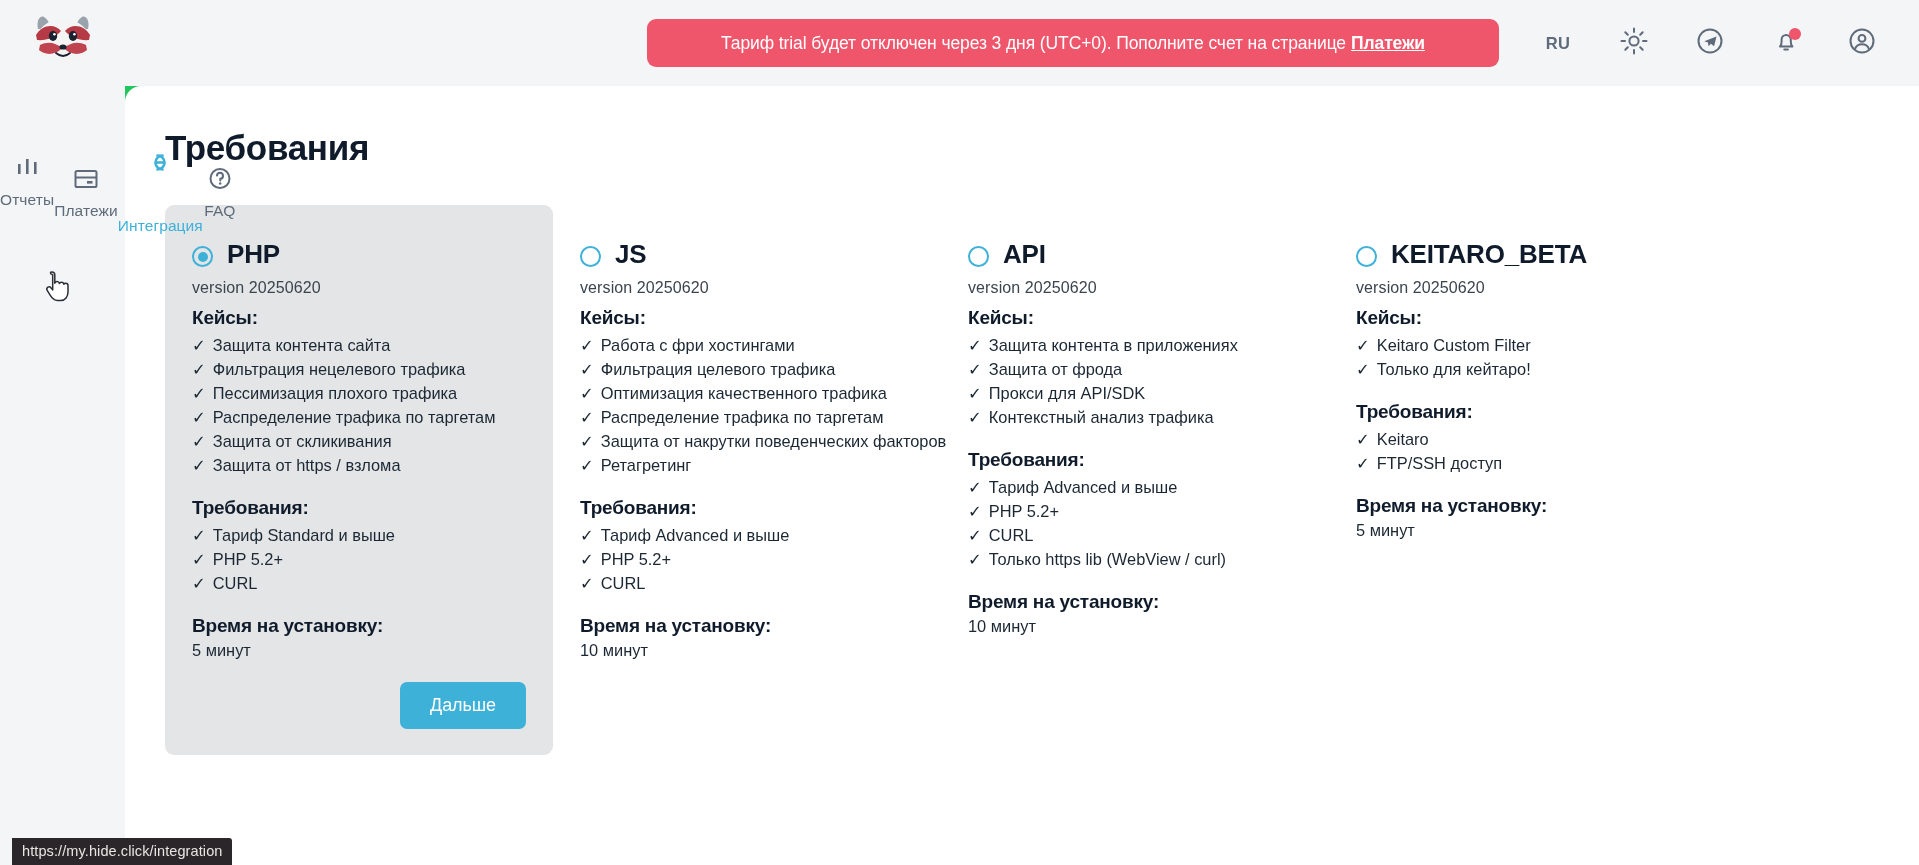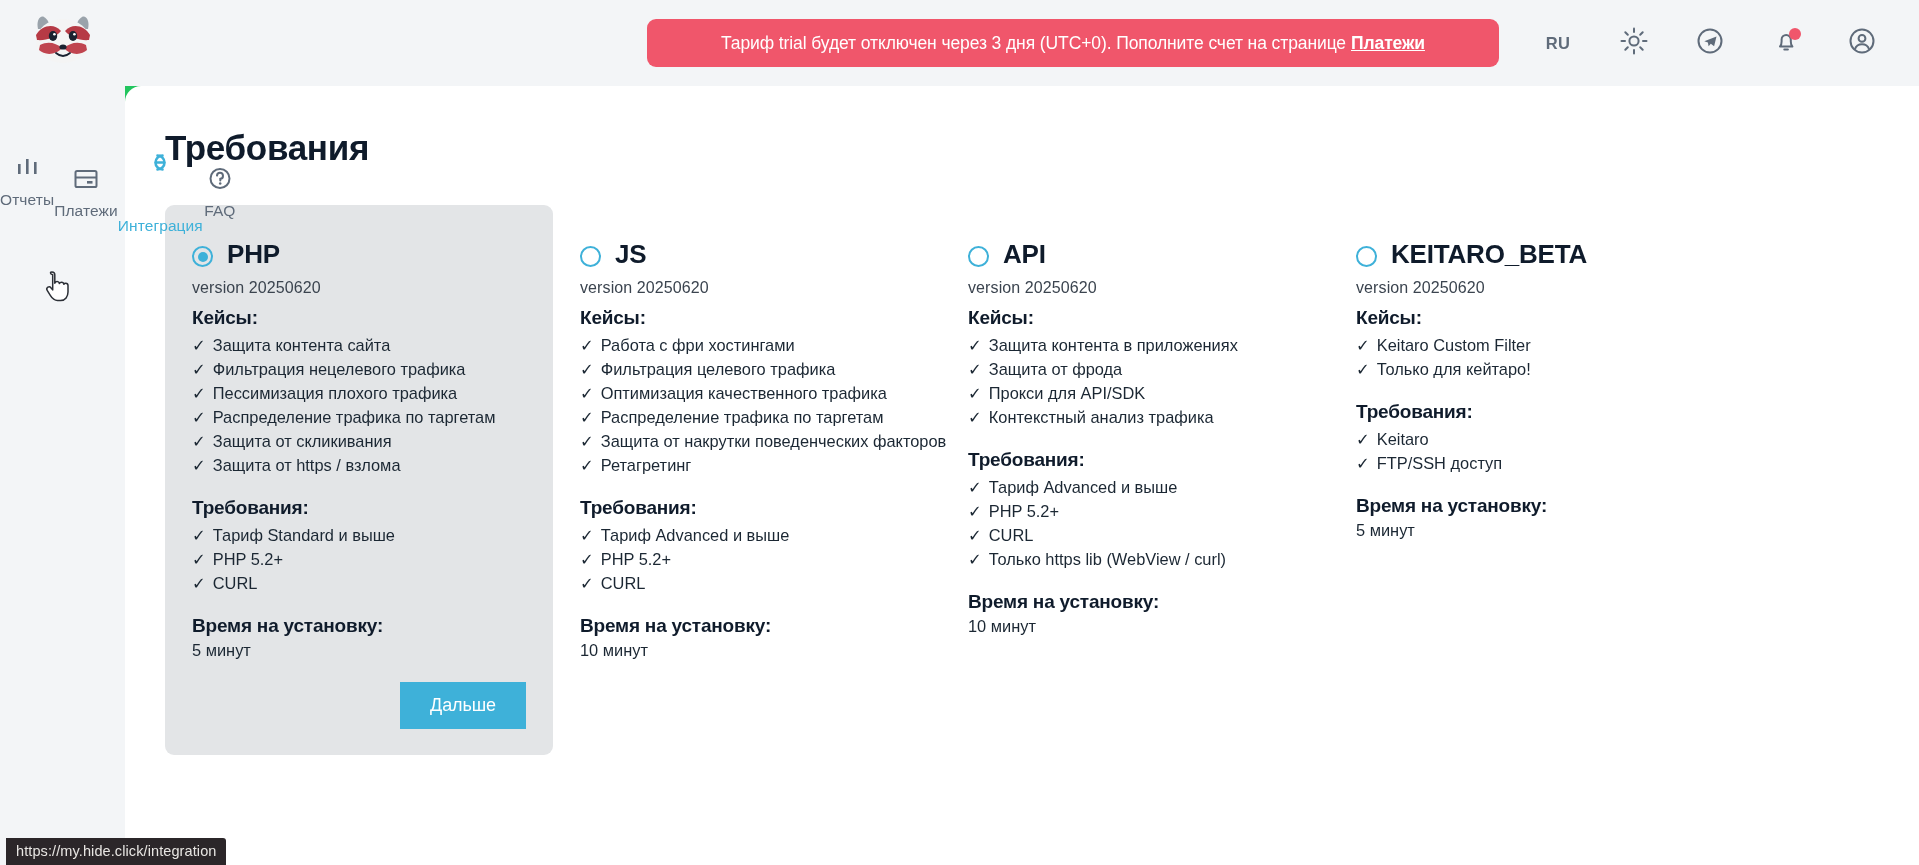--- a/index.html
+++ b/index.html
@@ -121,32 +121,32 @@
   .feat {
     font-size: 16.4px; color: #1b2733; line-height: 24px;
     padding: 0 0 0 0; display: flex; gap: 7px; white-space: nowrap;
   }
   .feat .check { color: #1b2733; }
   .time-val { font-size: 16.4px; color: #1b2733; margin-top: 4px; }
   .next-btn {
     margin: 22px 0 0 auto;
     display: block;
     background: #3eb1d9; color: #ffffff;
-    border: none; border-radius: 0;
+    border: none; border-radius: 7px;
     font-family: "Liberation Sans", sans-serif;
     font-size: 18px;
     padding: 13px 30px;
     cursor: pointer;
     letter-spacing: -.1px;
   }
   .btn-row { display: flex; justify-content: flex-end; }
 
   
   .status-bar {
-    position: absolute; left: 6px; bottom: 0; z-index: 40;
+    position: absolute; left: 12px; bottom: 0; z-index: 40;
     background: #2b2629; color: #e8e6e3;
     font-size: 14.5px; padding: 5px 10px 6px 10px;
     border-top-right-radius: 3px;
     letter-spacing: .1px;
     font-family: "Liberation Sans", sans-serif;
   }
 </style>
 </head>
 <body>
 

